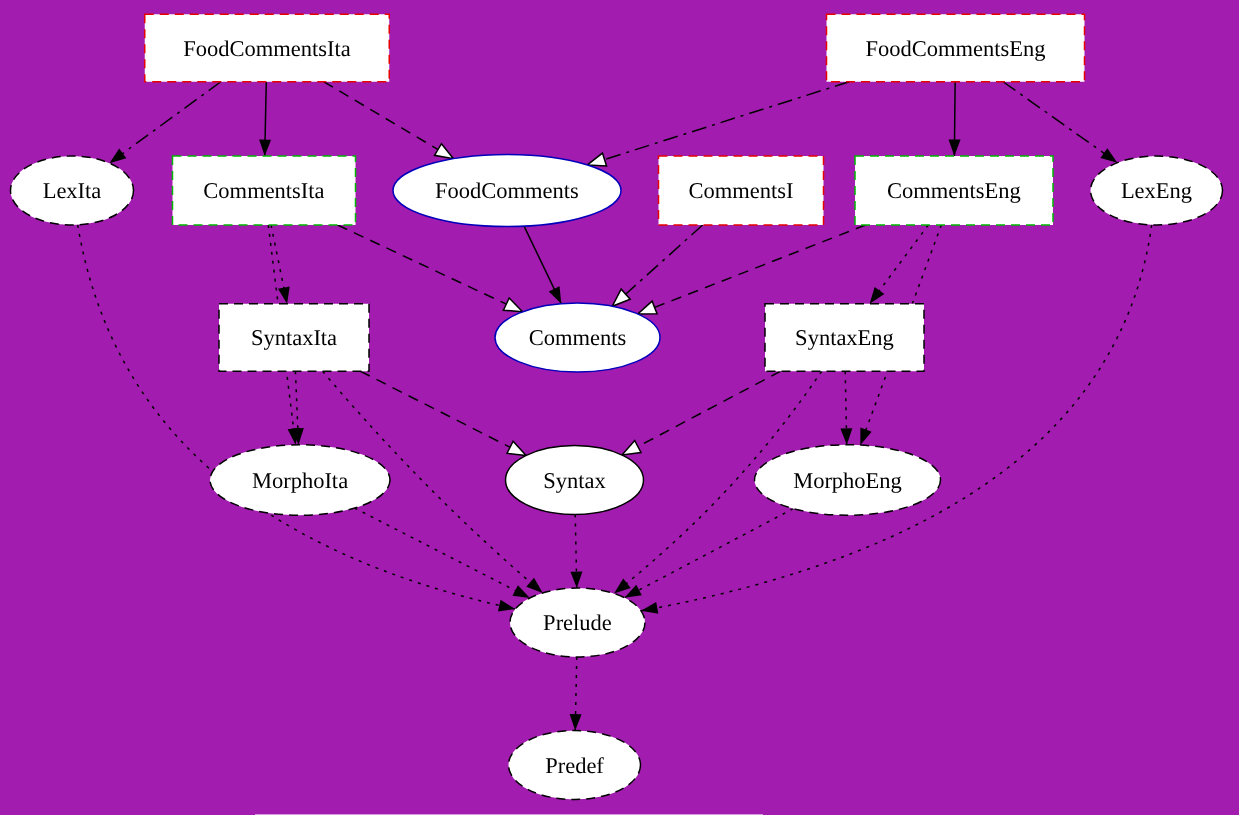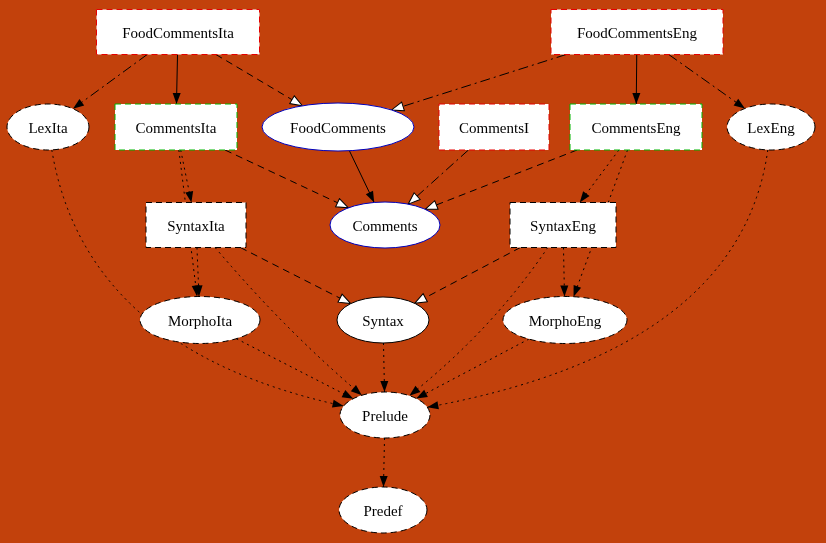--- a/index.html
+++ b/index.html
@@ -1,20 +1,20 @@
 <!DOCTYPE html>
 <html><head>
 <meta charset="utf-8">
 <style>
   html, body { margin: 0; padding: 0; background: #ffffff; }
   .canvas {
     position: relative;
     width: 826px;
     height: 543px;
-    background: #c2410c;
+    background: #a21caf;
     overflow: hidden;
   }
   svg text {
     font-family: "Liberation Serif", "DejaVu Serif", serif;
     font-size: 15px;
     fill: #000000;
     user-select: none;
   }
 </style>
 </head>

